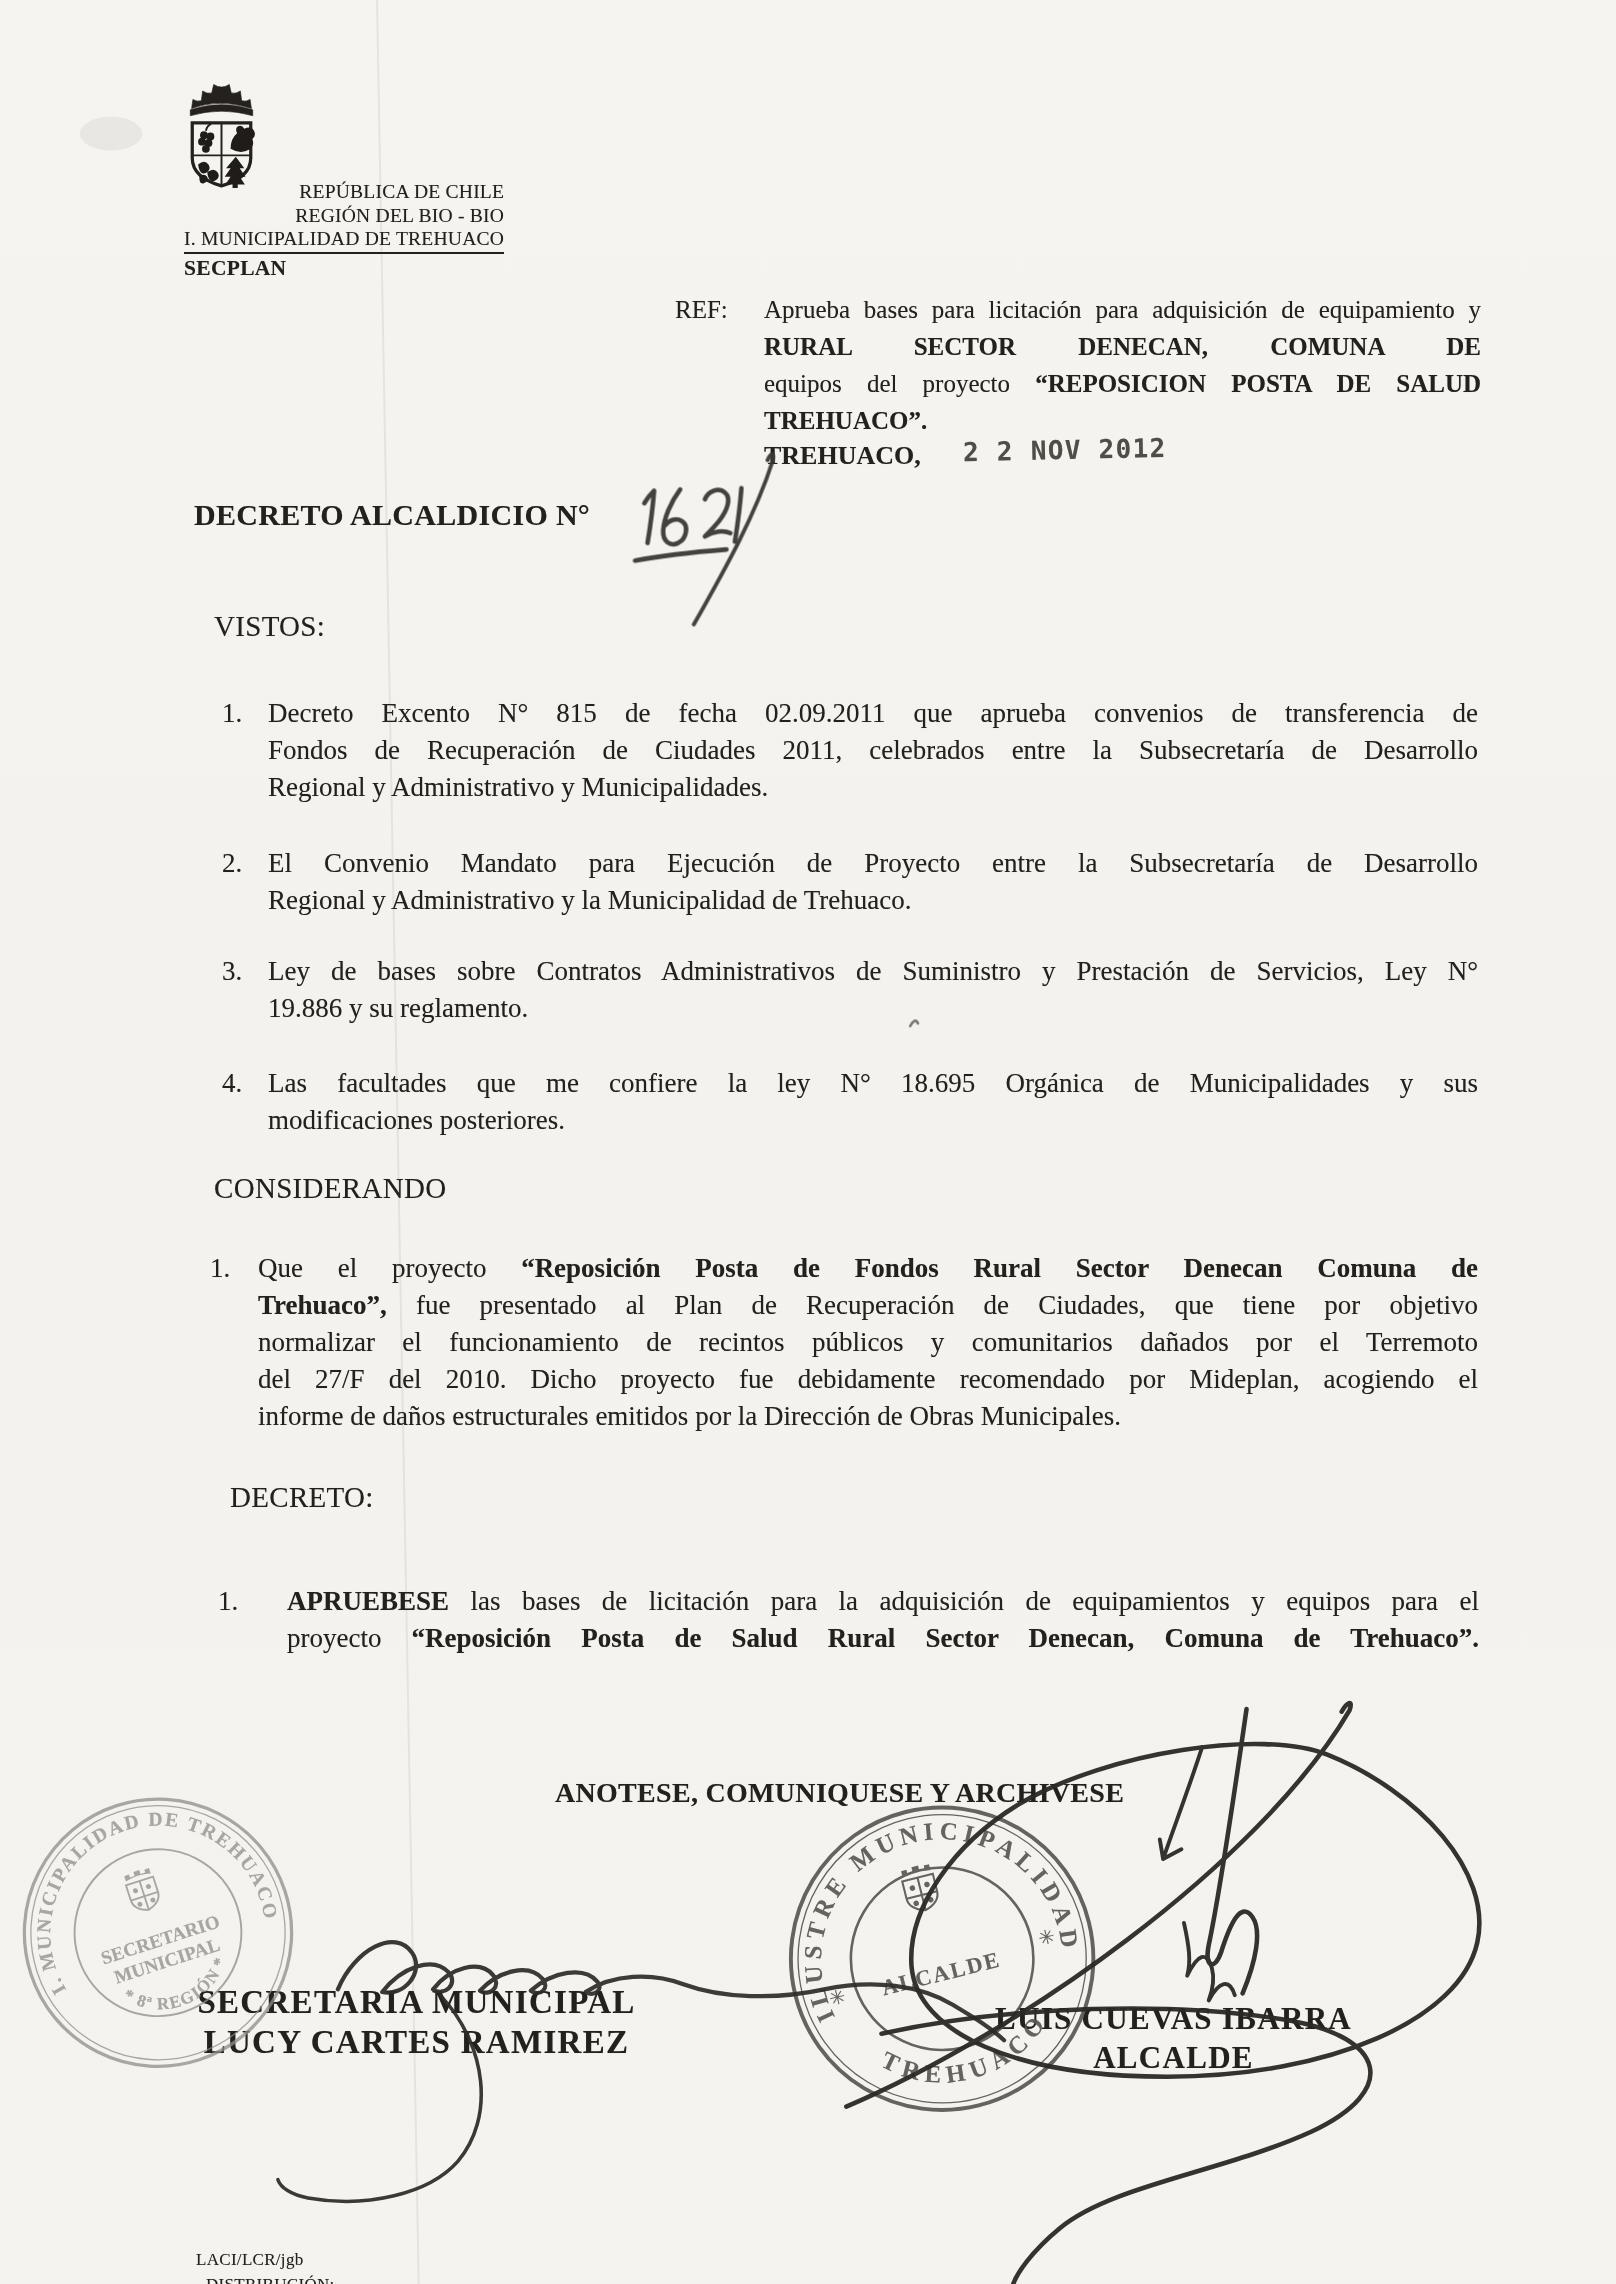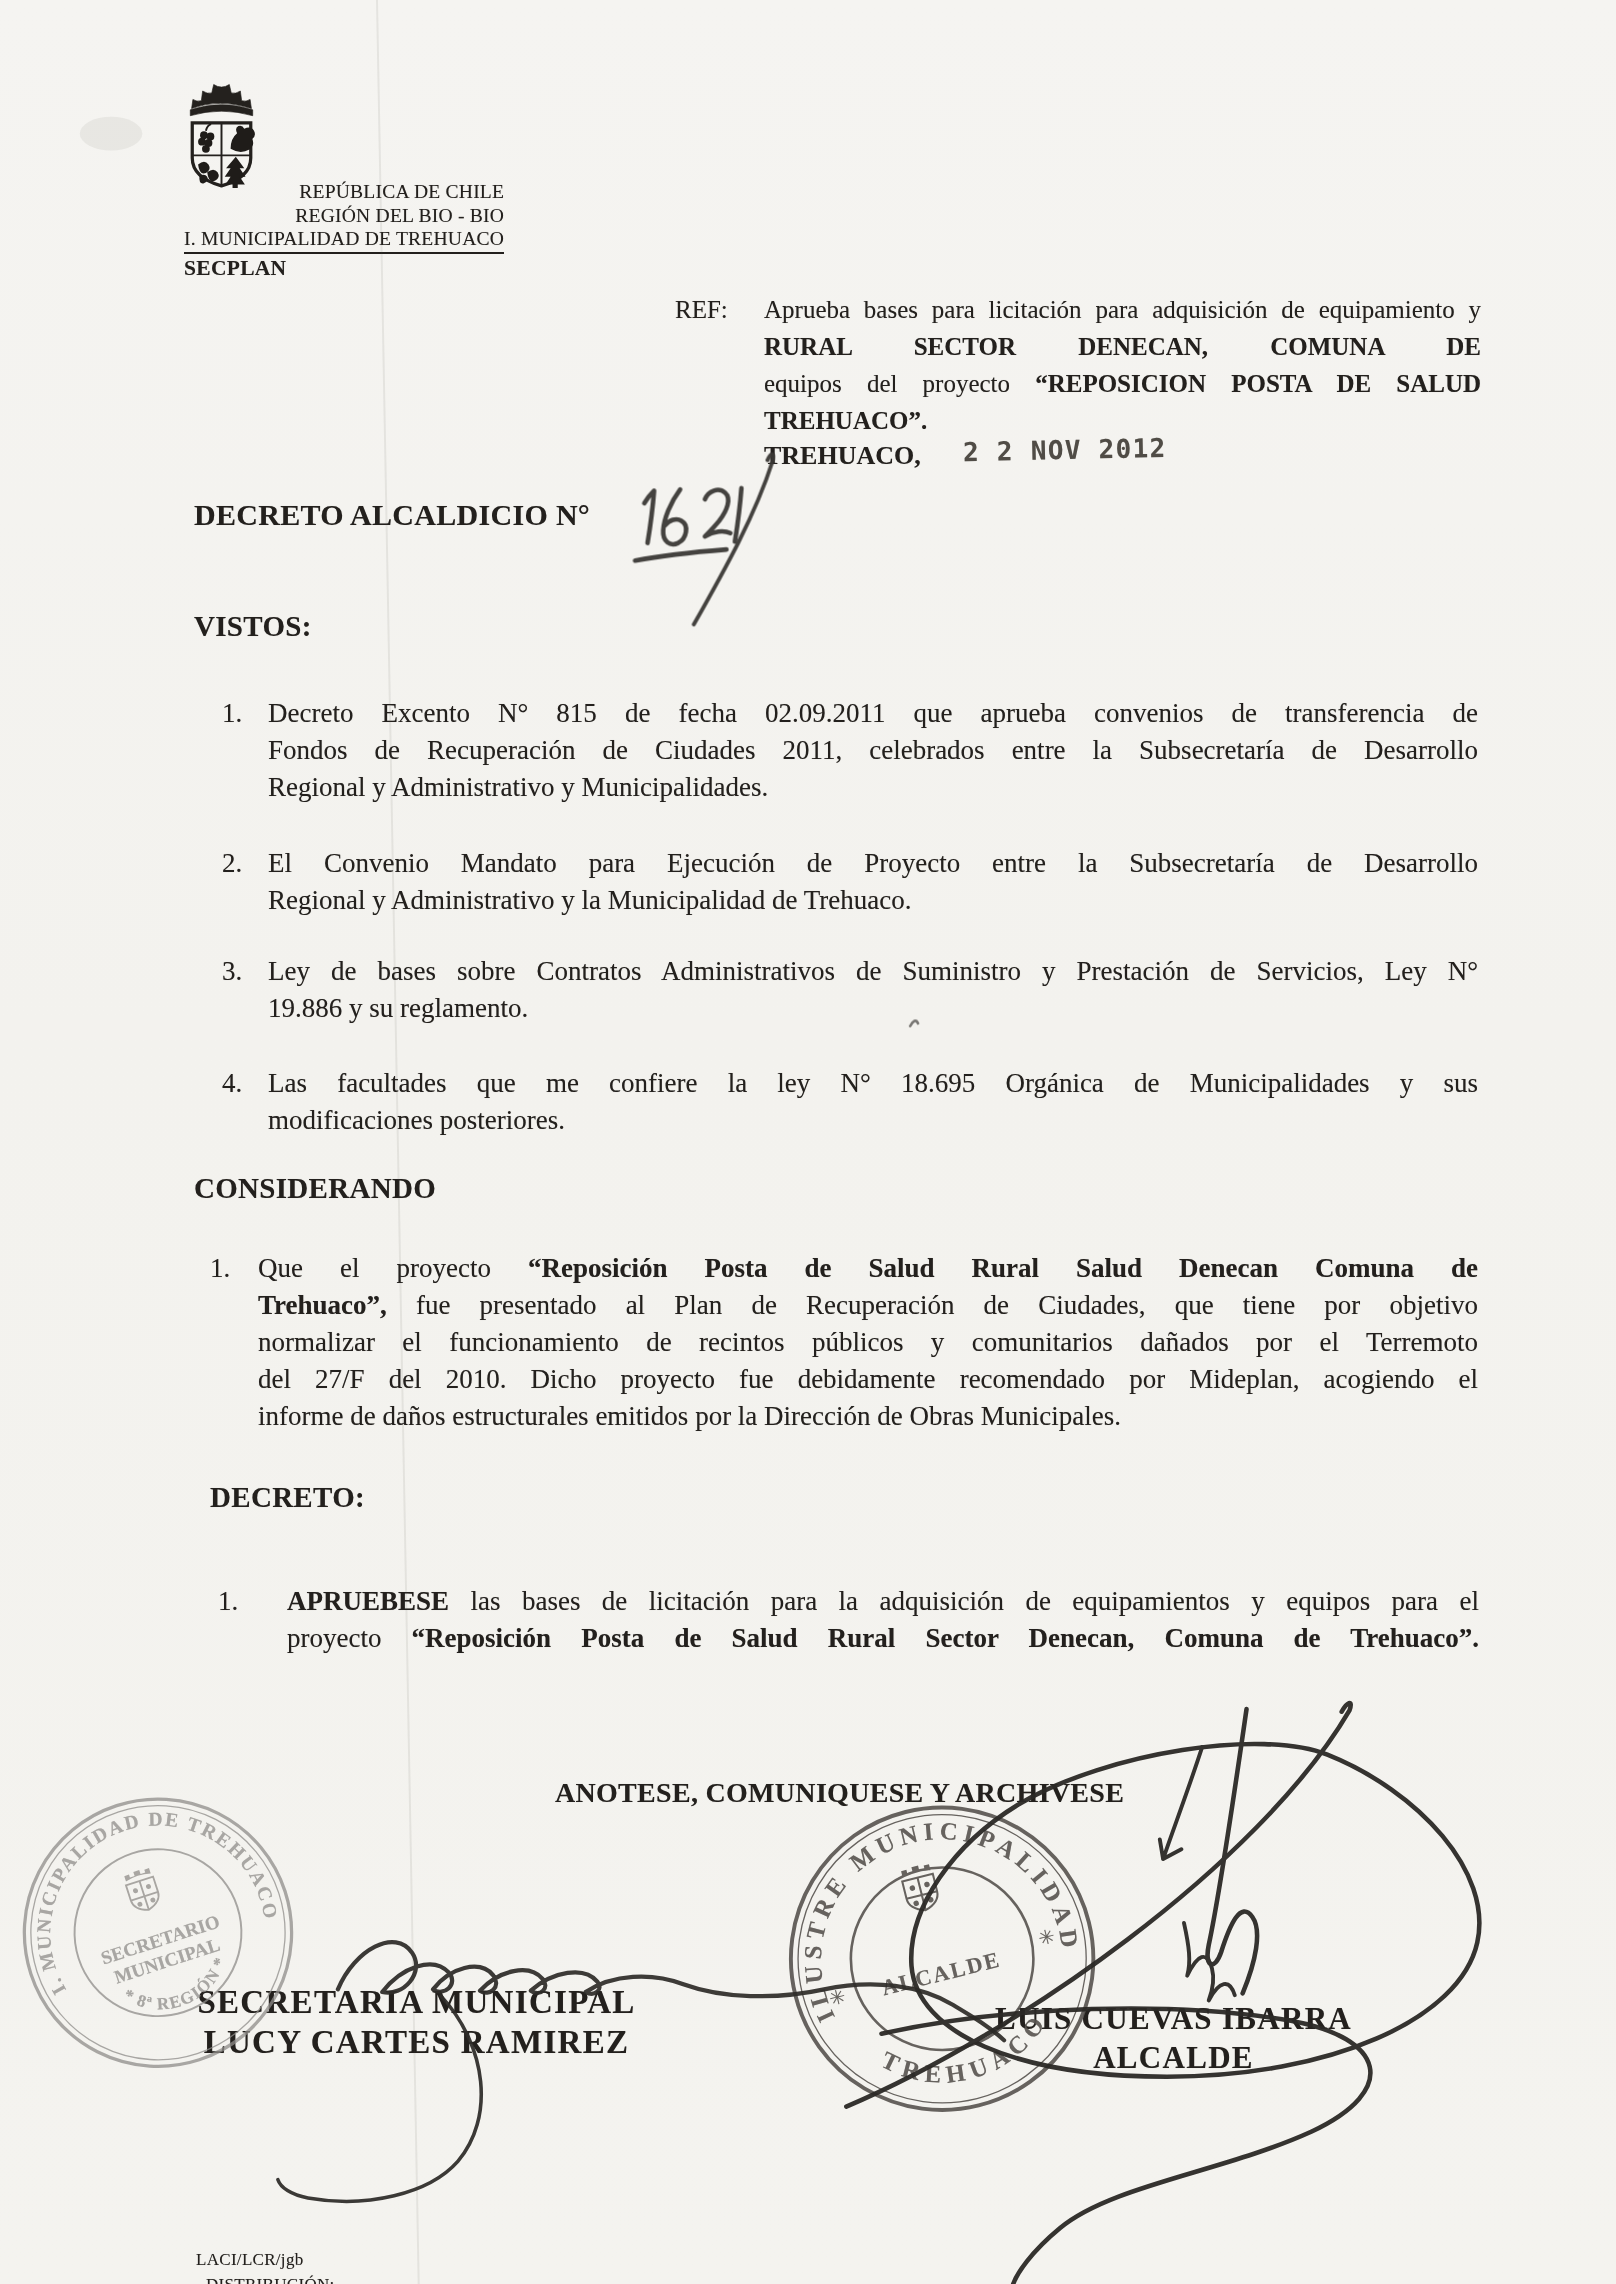--- a/index.html
+++ b/index.html
@@ -11,21 +11,21 @@
   .abs{position:absolute;}
   .doc{color:#23201d;text-shadow:0 0 0.7px rgba(35,32,29,.30);}
   .b{font-weight:700;}
   .hline{font-size:19.6px;line-height:23.5px;letter-spacing:0.2px;text-align:right;}
   .u{border-bottom:2px solid #23201d;padding-bottom:1.3px;display:inline-block;}
   .secplan{font-size:21.5px;font-weight:700;margin-top:2px;letter-spacing:0.3px;}
   .ref{font-size:25px;line-height:37px;}
   .jl{text-align:justify;text-align-last:justify;}
   .ll{text-align:left;}
   .body42{font-size:27px;line-height:37px;}
-  .h1{font-size:29px;font-weight:700;letter-spacing:0.3px;}
+  .h1{font-size:29px;font-weight:400;letter-spacing:0.3px;margin-left:20px;}
   .decline{font-size:30px;font-weight:700;letter-spacing:0.3px;text-align:center;}
   .item{display:flex;align-items:flex-start;}
   .num{flex:none;}
   .stampdate{
     font-family:"DejaVu Sans Mono","Liberation Mono",monospace;font-weight:700;
     font-size:26px;letter-spacing:1.3px;color:#3a362f;opacity:.88;transform:rotate(-1.2deg);
   }
   .place{font-size:26px;font-weight:700;}
   .anote{font-size:28px;font-weight:700;letter-spacing:0.3px;}
   .signame{font-size:33px;font-weight:700;letter-spacing:1.3px;line-height:40px;text-align:center;}
@@ -112,21 +112,21 @@
       <div class="jl">Las facultades que me confiere la ley N° 18.695 Orgánica de Municipalidades y sus</div>
       <div class="ll">modificaciones posteriores.</div>
     </div>
   </div>
 
   <div class="abs h1" style="left:194px;top:1172px">CONSIDERANDO</div>
 
   <div class="abs item body42" style="left:210px;top:1250px;width:1268px">
     <div class="num" style="width:48px">1.</div>
     <div style="width:1221px">
-      <div class="jl"><span>Que el proyecto </span><span class="b">“Reposición Posta de Salud Rural Salud Denecan Comuna de</span></div>
+      <div class="jl"><span>Que el proyecto </span><span class="b">“Reposición Posta de Fondos Rural Sector Denecan Comuna de</span></div>
       <div class="jl"><span class="b">Trehuaco”,</span> <span>fue presentado al Plan de Recuperación de Ciudades, que tiene por objetivo</span></div>
       <div class="jl">normalizar el funcionamiento de recintos públicos y comunitarios dañados por el Terremoto</div>
       <div class="jl">del 27/F del 2010. Dicho proyecto fue debidamente recomendado por Mideplan, acogiendo el</div>
       <div class="ll">informe de daños estructurales emitidos por la Dirección de Obras Municipales.</div>
     </div>
   </div>
 
   <div class="abs h1" style="left:210px;top:1481px">DECRETO:</div>
 
   <div class="abs item body42" style="left:218px;top:1583px;width:1261px">

